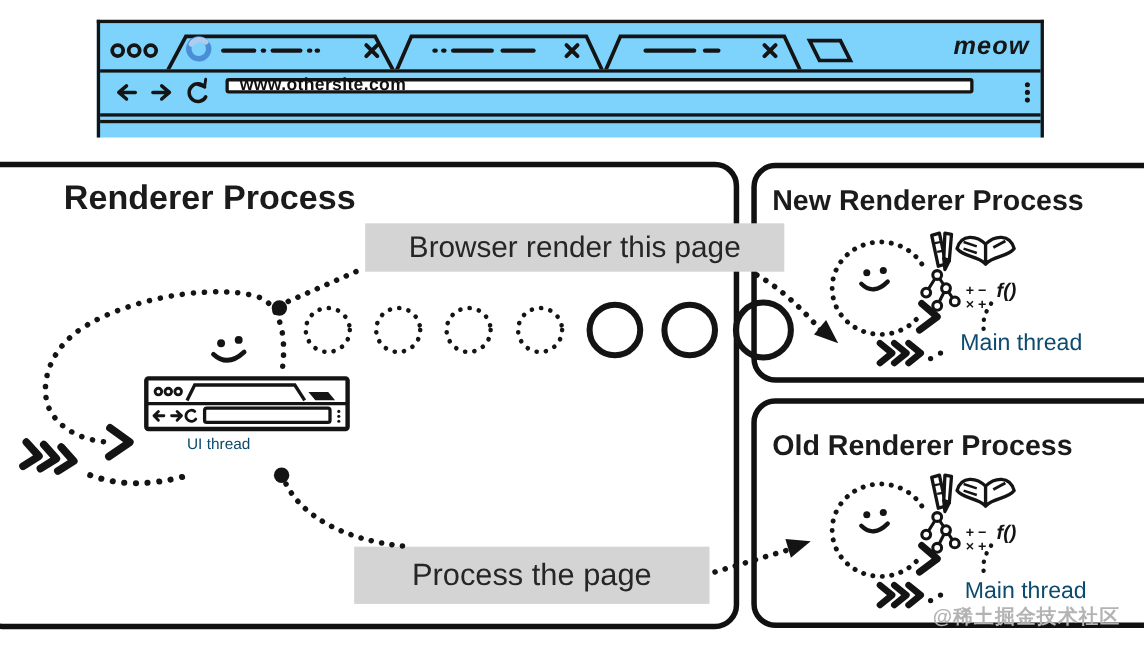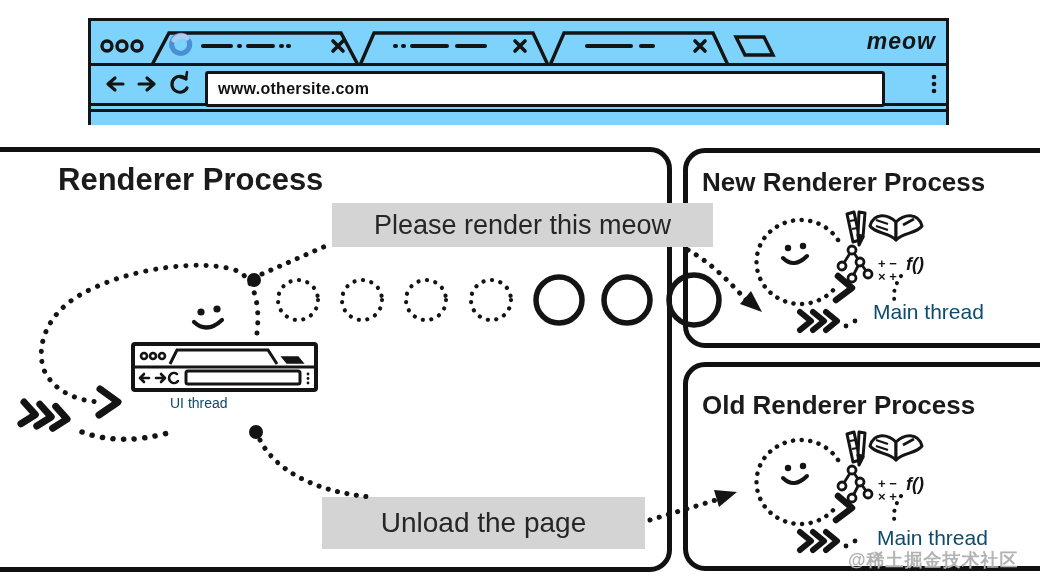--- a/index.html
+++ b/index.html
@@ -7,21 +7,21 @@
          font-family:"Liberation Sans",sans-serif;color:#1c1c1c;}
   
   .bmock{position:absolute;left:88px;top:18px;width:861px;box-sizing:border-box;
          border:3px solid #141414;border-bottom:none;background:#7dd3fc;z-index:2;}
   .tabstrip{position:relative;height:42px;border-bottom:3px solid #141414;}
   .navbar{position:relative;height:37px;border-bottom:3px solid #141414;}
   .dline{height:3px;border-bottom:3px solid #141414;}
   .cgap{height:13px;}
   .brand{position:absolute;right:10px;top:7px;font-size:23px;font-weight:bold;font-style:italic;
          letter-spacing:1px;color:#161616;}
-  .urlbox{position:absolute;left:114px;top:5px;width:680px;height:36px;box-sizing:border-box;
+  .urlbox{position:absolute;left:114px;top:5px;width:680px;height:14px;box-sizing:border-box;
           border:3px solid #141414;border-radius:3px;background:#fff;display:flex;align-items:center;}
   .urlbox span{font-size:16px;font-weight:bold;padding-left:10px;letter-spacing:.3px;color:#111;}
   
   .pbox{position:absolute;box-sizing:border-box;border:5px solid #111;border-radius:22px;background:#fff;z-index:1;}
   #box-browser{left:-20px;top:147px;width:692px;height:425px;}
   #box-new{left:683px;top:148px;width:380px;height:200px;}
   #box-old{left:683px;top:362px;width:380px;height:209px;}
   .boxtitle{position:absolute;font-weight:bold;z-index:3;color:#1b1b1b;}
   #t-browser{left:58px;top:162px;font-size:31px;}
   #t-new{left:702px;top:167px;font-size:26px;}
@@ -126,22 +126,22 @@
   </div>
 
   <div class="pbox" id="box-browser"></div>
   <div class="pbox" id="box-new"></div>
   <div class="pbox" id="box-old"></div>
 
   <div class="boxtitle" id="t-browser">Renderer Process</div>
   <div class="boxtitle" id="t-new">New Renderer Process</div>
   <div class="boxtitle" id="t-old">Old Renderer Process</div>
 
-  <div class="msg" id="msg-render">Please render this meow</div>
-  <div class="msg" id="msg-unload">Unload the page</div>
+  <div class="msg" id="msg-render">Browser render this page</div>
+  <div class="msg" id="msg-unload">Process the page</div>
 
   <div class="threadlabel" id="lbl-ui">UI thread</div>
   <div class="threadlabel" id="lbl-main-new">Main thread</div>
   <div class="threadlabel" id="lbl-main-old">Main thread</div>
 
   <div id="watermark">@稀土掘金技术社区</div>
 
   <svg id="overlay" width="1040" height="586" viewBox="0 0 1040 586">
     <defs>
 

